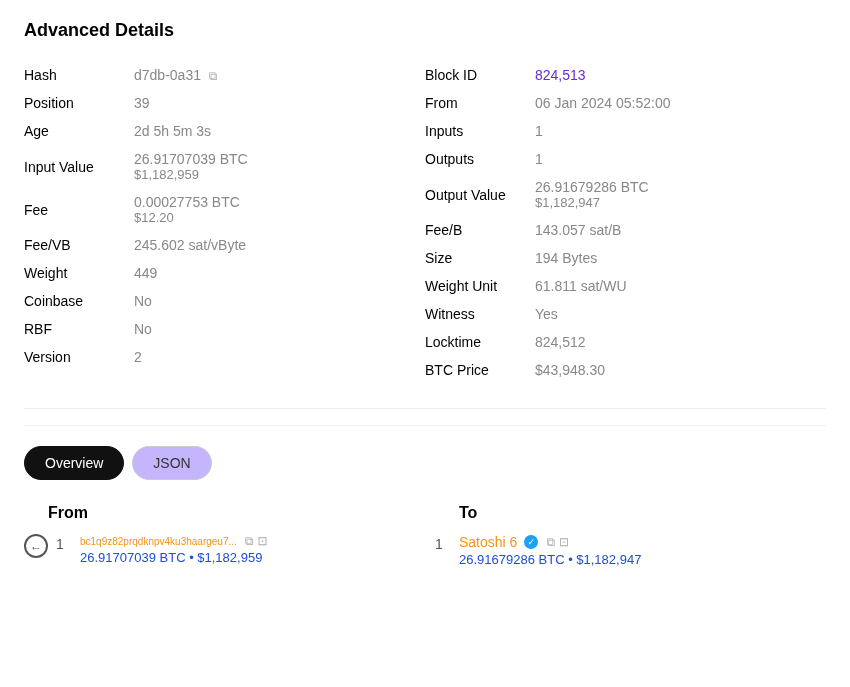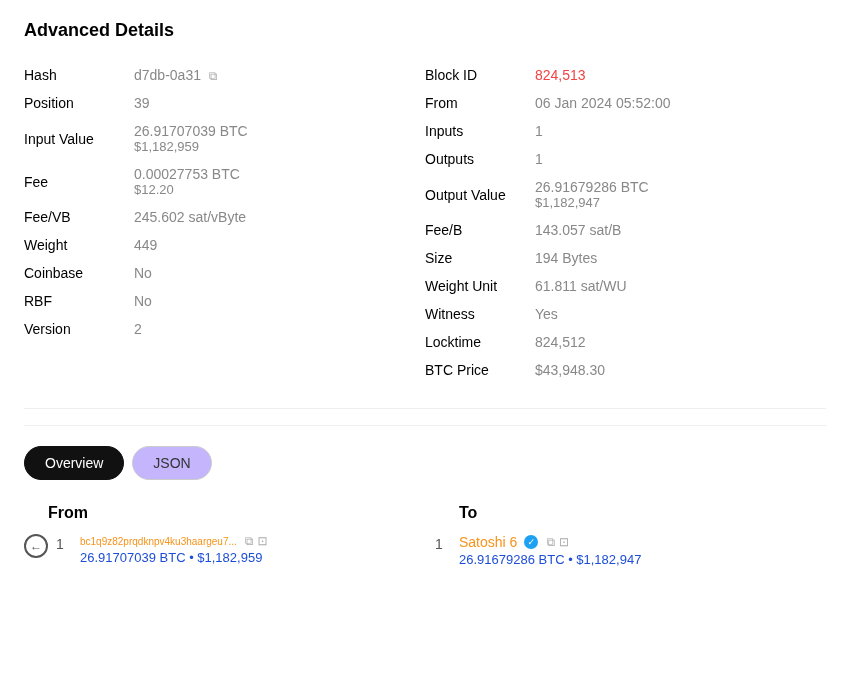--- a/index.html
+++ b/index.html
@@ -44,21 +44,21 @@
       min-width: 110px;
       flex-shrink: 0;
     }
 
     .detail-value {
       color: #888;
       font-weight: 400;
     }
 
     .detail-value.orange {
-      color: #ef4444;
+      color: #6d28d9;
     }
 
     .copy-icon {
       display: inline-block;
       width: 14px;
       height: 14px;
       margin-left: 4px;
       cursor: pointer;
       color: #aaa;
       font-size: 12px;
@@ -204,20 +204,24 @@
 
 <div class="details-grid">
   <div class="left-col" id="left-col">
       <div class="detail-row">
         <span class="detail-label">Hash</span>
         <span class="detail-value">d7db-0a31 <span class="copy-icon">⧉</span></span>
       </div>
       <div class="detail-row">
         <span class="detail-label">Position</span>
         <span class="detail-value">39</span>
+      </div>
+      <div class="detail-row">
+        <span class="detail-label">Age</span>
+        <span class="detail-value">2d 5h 5m 3s</span>
       </div>
       <div class="detail-row">
         <span class="detail-label">Input Value</span>
         <span class="detail-value multi-value">
           <span class="detail-value">26.91707039 BTC</span>
           <span class="sub-value">$1,182,959</span>
         </span>
       </div>
       <div class="detail-row">
         <span class="detail-label">Fee</span>

